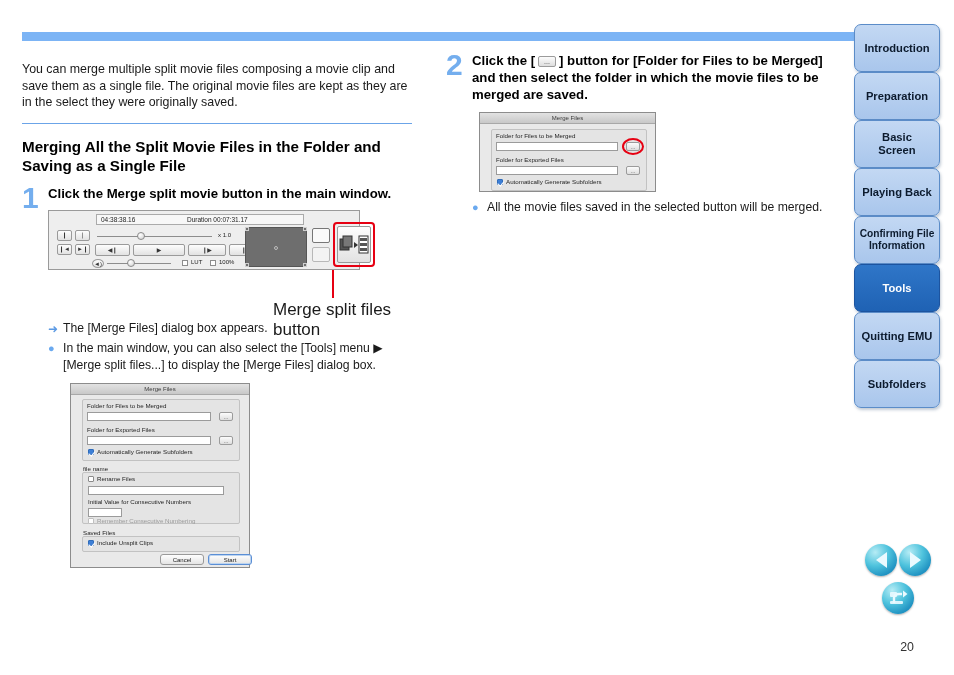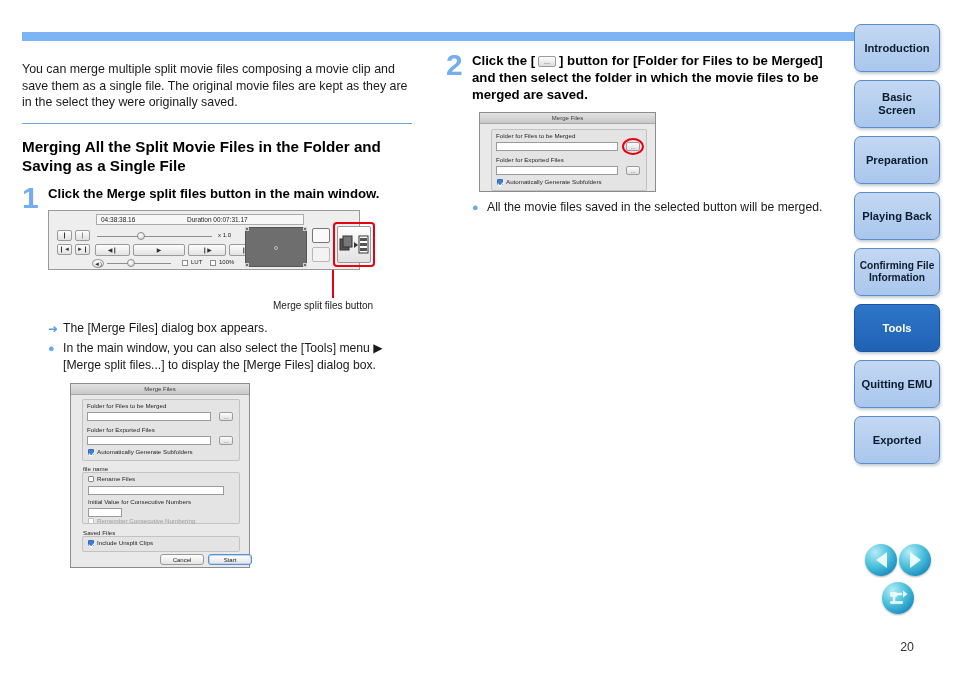--- a/index.html
+++ b/index.html
@@ -104,21 +104,21 @@
   .corner { position:absolute; width:4px; height:4px; border:1px solid #cfcfcf; }
   .chk { position:absolute; width:6px; height:6px; border:1px solid #8d8d8d; background:#fff;}
   .lbl-sm { position:absolute; font-size:6px; color:#222; }
   .hilite-box {
     position:absolute; border:2px solid #e60012; border-radius:4px;
   }
   .callout-line {
     position:absolute; background:#e60012; width:1.5px;
   }
   .callout-text {
-    position:absolute; font-size:10px; color:#1a1a1a;
+    position:absolute; font-size:17px; color:#1a1a1a;
   }
   .sq-icon {
     position:absolute; border:1px solid #777; background:#fafafa;
   }
 
   
   .dlg {
     background:#e9e9e9; border:1px solid #8c8c8c;
     position: relative;
   }
@@ -158,21 +158,21 @@
     font-size:6px; color:#1b1b1b; text-align:center; line-height:10px;
   }
   .dbtn.primary { border:1px solid #5b8fd6; box-shadow: 0 0 0 1px #bcd4f0 inset; }
 
   
   .col-right { position:absolute; left:446px; top:52px; width: 390px; }
 
   
   .sidebar { position:absolute; right:14px; top:24px; width: 86px; }
   .nav-btn {
-    width: 86px; height: 48px; margin-bottom: 8px;
+    width: 86px; height: 48px; 
     background: linear-gradient(#c3d8f3, #a9c6ec);
     border: 1px solid #5b8cc8;
     border-radius: 7px;
     display:flex; align-items:center; justify-content:center;
     font-size: 11.2px; font-weight: bold; color:#0c1b2e;
     text-align:center; line-height:1.15;
     box-shadow: 1px 2px 3px rgba(120,140,165,0.45);
   }
   .nav-btn.active {
     background: linear-gradient(#2f76c8, #1f62b4);
@@ -211,21 +211,21 @@
 
     <div class="intro-p">You can merge multiple split movie files composing a movie clip and save them as a single file. The original movie files are kept as they are in the select they were originally saved.</div>
 
     <div class="hr-blue"></div>
 
     <div class="h2">Merging All the Split Movie Files in the Folder and Saving as a Single File</div>
 
     <div class="step" style="margin-top:10px;">
       <div class="step-num">1</div>
       <div class="step-body">
-        <div class="step-title">Click the Merge split files button in the main window.</div>
+        <div class="step-title">Click the Merge split movie button in the main window.</div>
 
         <div class="player">
 
           <div class="tc-row">
             <span class="a">04:38:38.16</span>
             <span class="b">Duration 00:07:31.17</span>
           </div>
 
           <div class="mini-btn" style="left:8px;  top:19px; width:15px; height:11px;">❙</div>
           <div class="mini-btn" style="left:26px; top:19px; width:15px; height:11px;">❘</div>
@@ -367,41 +367,41 @@
         </div>
       </div>
     </div>
   </div>
 
   <div class="sidebar">
     <div class="nav-btn">
         <span>Introduction</span>
       </div>
     <div class="nav-btn">
+        <span>Preparation</span>
+      </div>
+    <div class="nav-btn">
         <span style="white-space:pre-line">Basic
 Screen</span>
       </div>
     <div class="nav-btn">
-        <span>Preparation</span>
-      </div>
-    <div class="nav-btn">
         <span>Playing Back</span>
       </div>
     <div class="nav-btn">
         <span style="white-space:pre-line; font-size:10.2px;">Confirming File
 Information</span>
       </div>
     <div class="nav-btn active">
         <span>Tools</span>
       </div>
     <div class="nav-btn">
         <span>Quitting EMU</span>
       </div>
     <div class="nav-btn">
-        <span>Exported</span>
+        <span>Subfolders</span>
       </div>
   </div>
 
   <div class="round-nav">
     <div class="rbtn" style="left:11px; top:0px;">
       <span class="tri left"></span>
     </div>
     <div class="rbtn" style="left:45px; top:0px;">
       <span class="tri right"></span>
     </div>

